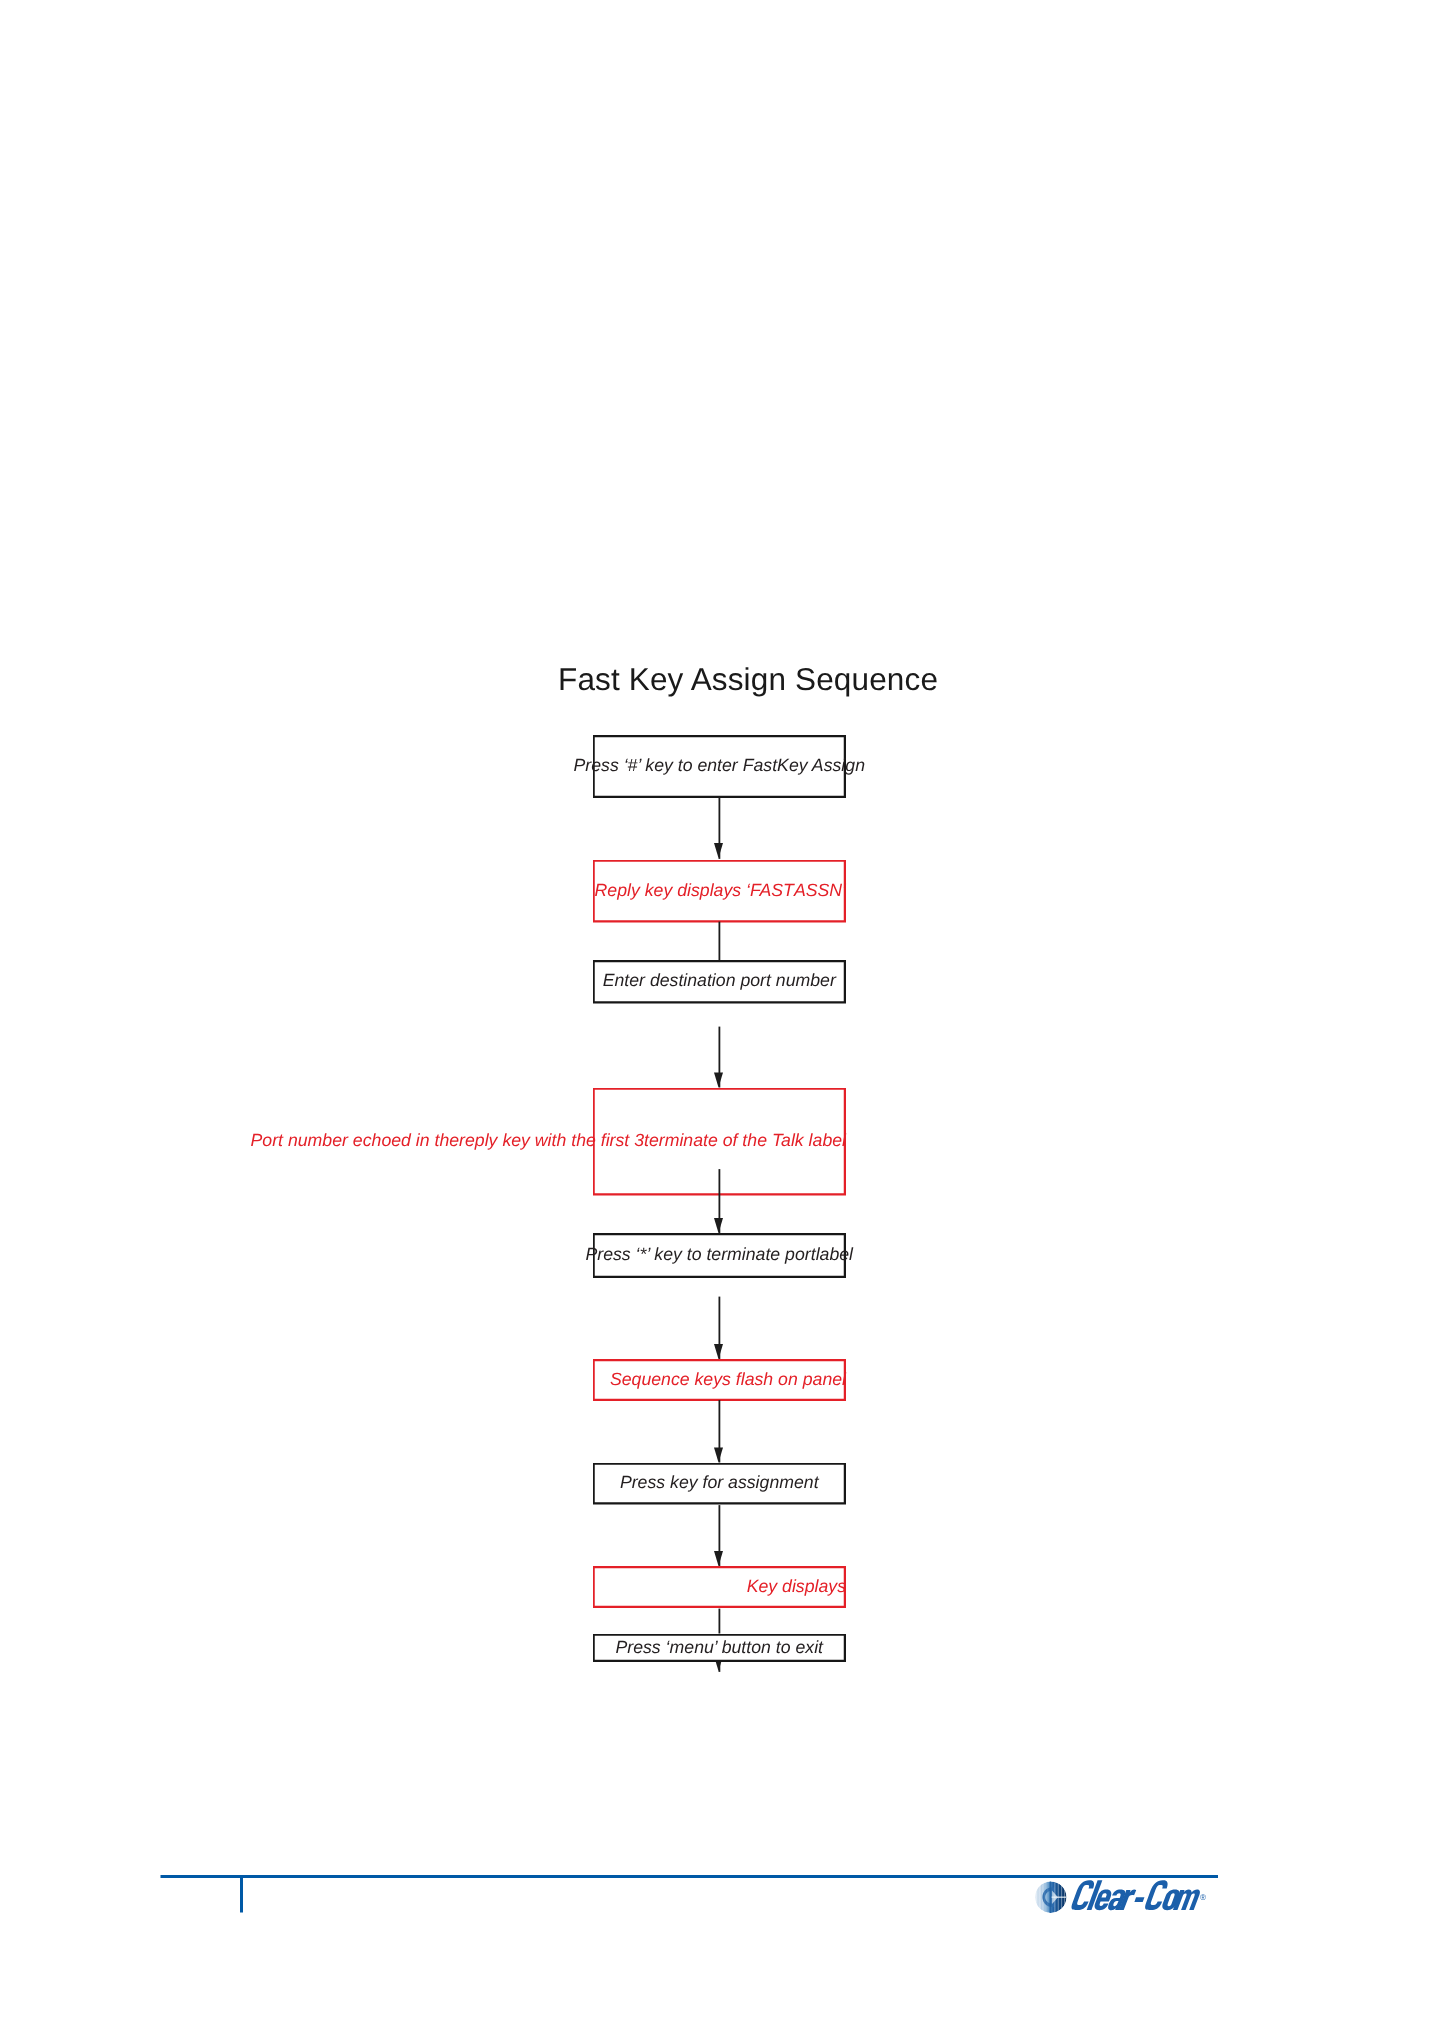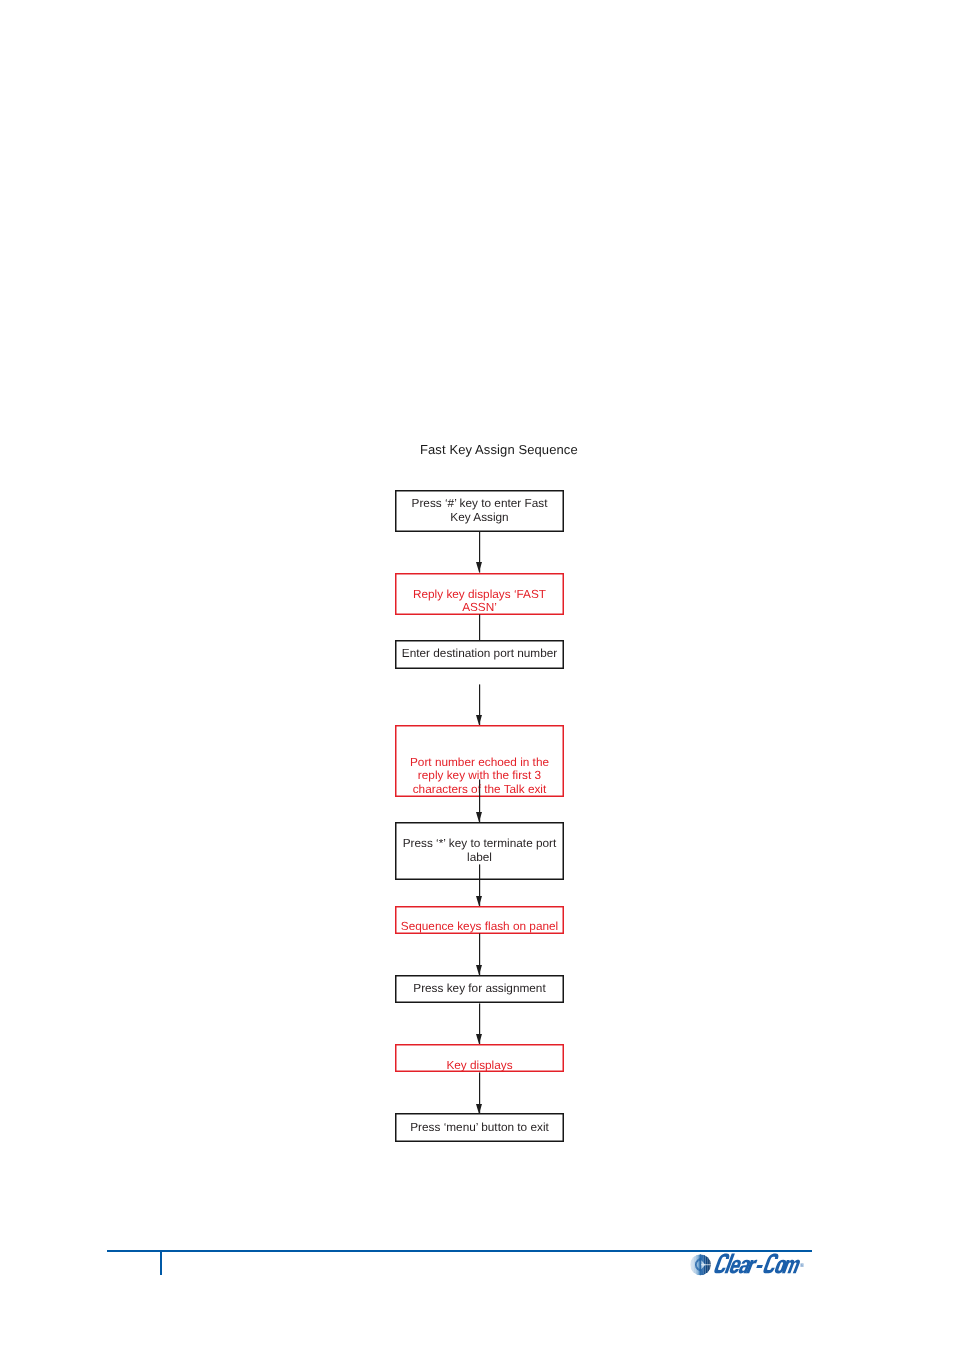--- a/index.html
+++ b/index.html
@@ -1,21 +1,21 @@
 <!DOCTYPE html>
 <html><head>
 <meta charset="utf-8">
 <title>Fast Key Assign Sequence</title>
 <style>
   html,body{margin:0;padding:0;}
   body{width:955px;height:1350px;background:#ffffff;font-family:"Liberation Sans",sans-serif;overflow:hidden;position:relative;-webkit-font-smoothing:antialiased;text-rendering:geometricPrecision;}
   .page{position:absolute;inset:0;transform:translateZ(0);}
-  #chart-title{position:absolute;left:372px;top:441.5px;font-size:13px;color:#1a1a1a;letter-spacing:0.1px;white-space:nowrap;margin-left:48px;}
+  #chart-title{position:absolute;left:372px;top:441.5px;font-size:21px;color:#1a1a1a;letter-spacing:0.1px;white-space:nowrap;}
   .flow{position:absolute;left:395px;top:490px;width:169px;}
-  .node{position:absolute;left:0;width:169px;box-sizing:border-box;background:#fff;display:flex;flex-direction:column;align-items:center;justify-content:center;text-align:center;font-size:11.8px;}
+  .node{position:absolute;left:0;width:169px;box-sizing:border-box;background:#fff;display:flex;align-items:center;justify-content:center;text-align:center;font-size:11.8px;font-style:italic;}
   .node span{display:block;line-height:13.7px;white-space:nowrap;}
   .node.dark{box-shadow:inset 0 0 0 1.5px #171717;color:#231f20;}
   .node.red{box-shadow:inset 0 0 0 1.5px #e42028;color:#e42028;justify-content:flex-end;}
   .node.n1{}.node.n2{}.node.n3{}
   .arrow{position:absolute;left:83.8px;width:0px;box-shadow:0.6px 0 0 0.6px #1c1c1c;}
   .arrow::after{content:"";position:absolute;left:-3.0px;bottom:0px;width:0;height:0;border-left:3.7px solid transparent;border-right:3.7px solid transparent;border-top:10.5px solid #1c1c1c;}
   
   #footer-rule{position:absolute;left:107px;top:1249.6px;width:705px;height:2.4px;background:#0059a6;}
   #footer-tick{position:absolute;left:159.8px;top:1251.6px;width:2.3px;height:23.2px;background:#0059a6;}
   #logo{position:absolute;left:690px;top:1252.5px;height:24px;}
@@ -42,46 +42,46 @@
     <div class="arrow" style="top:125px;height:40.8px"></div>
 
     <div class="node dark n1" style="top:150px;height:28.7px">
       <span>Enter destination port number</span>
     </div>
     <div class="arrow" style="top:194.5px;height:40.3px"></div>
 
     <div class="node red n3" style="top:234.8px;height:72px">
       <span>Port number echoed in the</span>
       <span>reply key with the first 3</span>
-      <span>characters of the Talk exit</span>
+      <span>terminate of the Talk label</span>
     </div>
     <div class="arrow" style="top:290.3px;height:41.9px"></div>
 
-    <div class="node dark n2" style="top:332.2px;height:58px">
+    <div class="node dark n2" style="top:332.2px;height:30px">
       <span>Press ‘*’ key to terminate port</span>
       <span>label</span>
     </div>
     <div class="arrow" style="top:374.5px;height:41.1px"></div>
 
     <div class="node red n1" style="top:415.6px;height:28.3px">
       <span>Sequence keys flash on panel</span>
     </div>
     <div class="arrow" style="top:443.9px;height:40.7px"></div>
 
     <div class="node dark n1" style="top:484.6px;height:28.9px">
       <span>Press key for assignment</span>
     </div>
     <div class="arrow" style="top:513.5px;height:40.3px"></div>
 
     <div class="node red n1" style="top:553.8px;height:28.7px">
       <span>Key displays</span>
     </div>
     <div class="arrow" style="top:582.5px;height:41.2px"></div>
 
-    <div class="node dark n1" style="top:623px;height:29px">
+    <div class="node dark n1" style="top:599px;height:19px">
       <span>Press ‘menu’ button to exit</span>
     </div>
 
   </div>
 
   <div id="footer-rule"></div>
   <div id="footer-tick"></div>
 
   <svg id="logo" width="120" height="24" viewBox="0 0 240 48">
     <title>Clear-Com</title>

